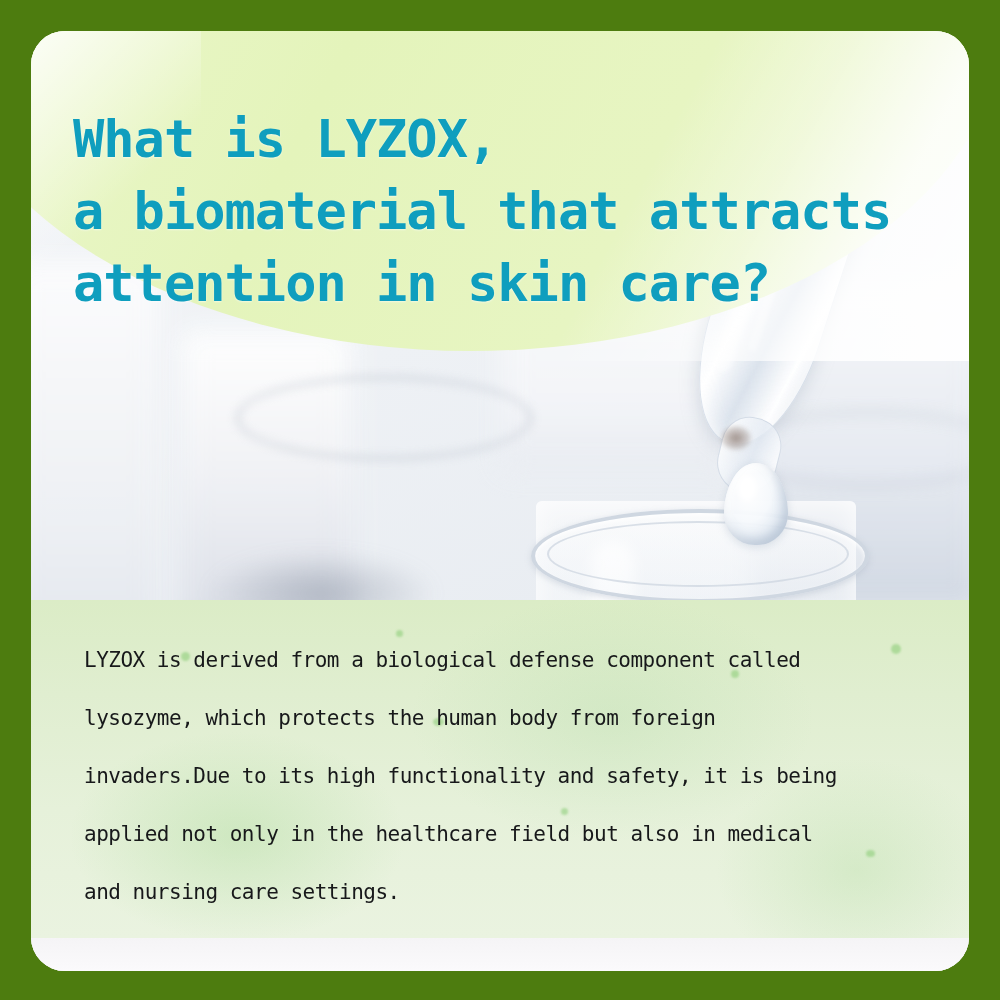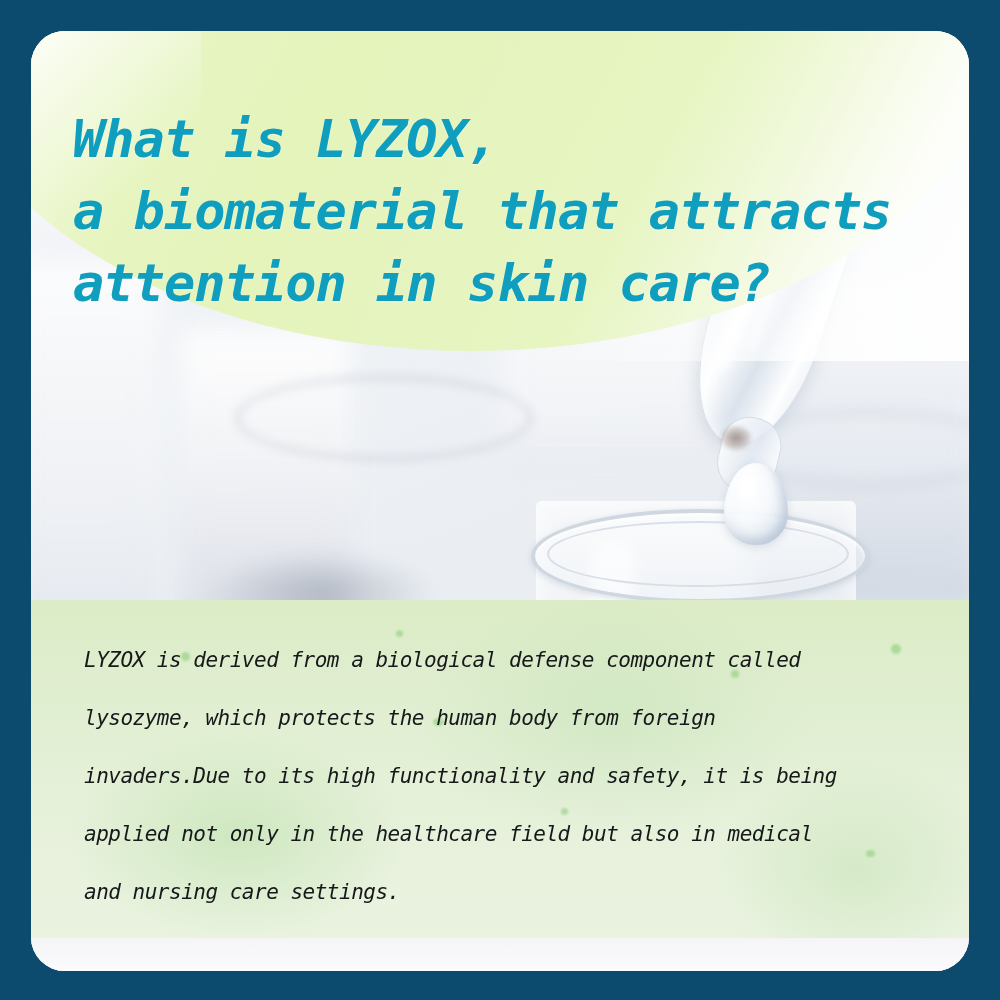--- a/index.html
+++ b/index.html
@@ -5,22 +5,21 @@
   html,body{margin:0;padding:0;}
   body{
     width:1000px;height:1000px;overflow:hidden;
     background:#57bec6;
     font-family:"DejaVu Sans Mono", monospace;
   }
 
   
   .frame{
     position:absolute;inset:0;
-    background:#0c4a6e;
-    font-style:italic;
+    background:#4d7c0f;
   }
 
   
   .card{
     position:absolute;
     left:31px;top:31px;
     width:938px;height:940px;
     border-radius:34px;
     overflow:hidden;
     background:#fafafa;

